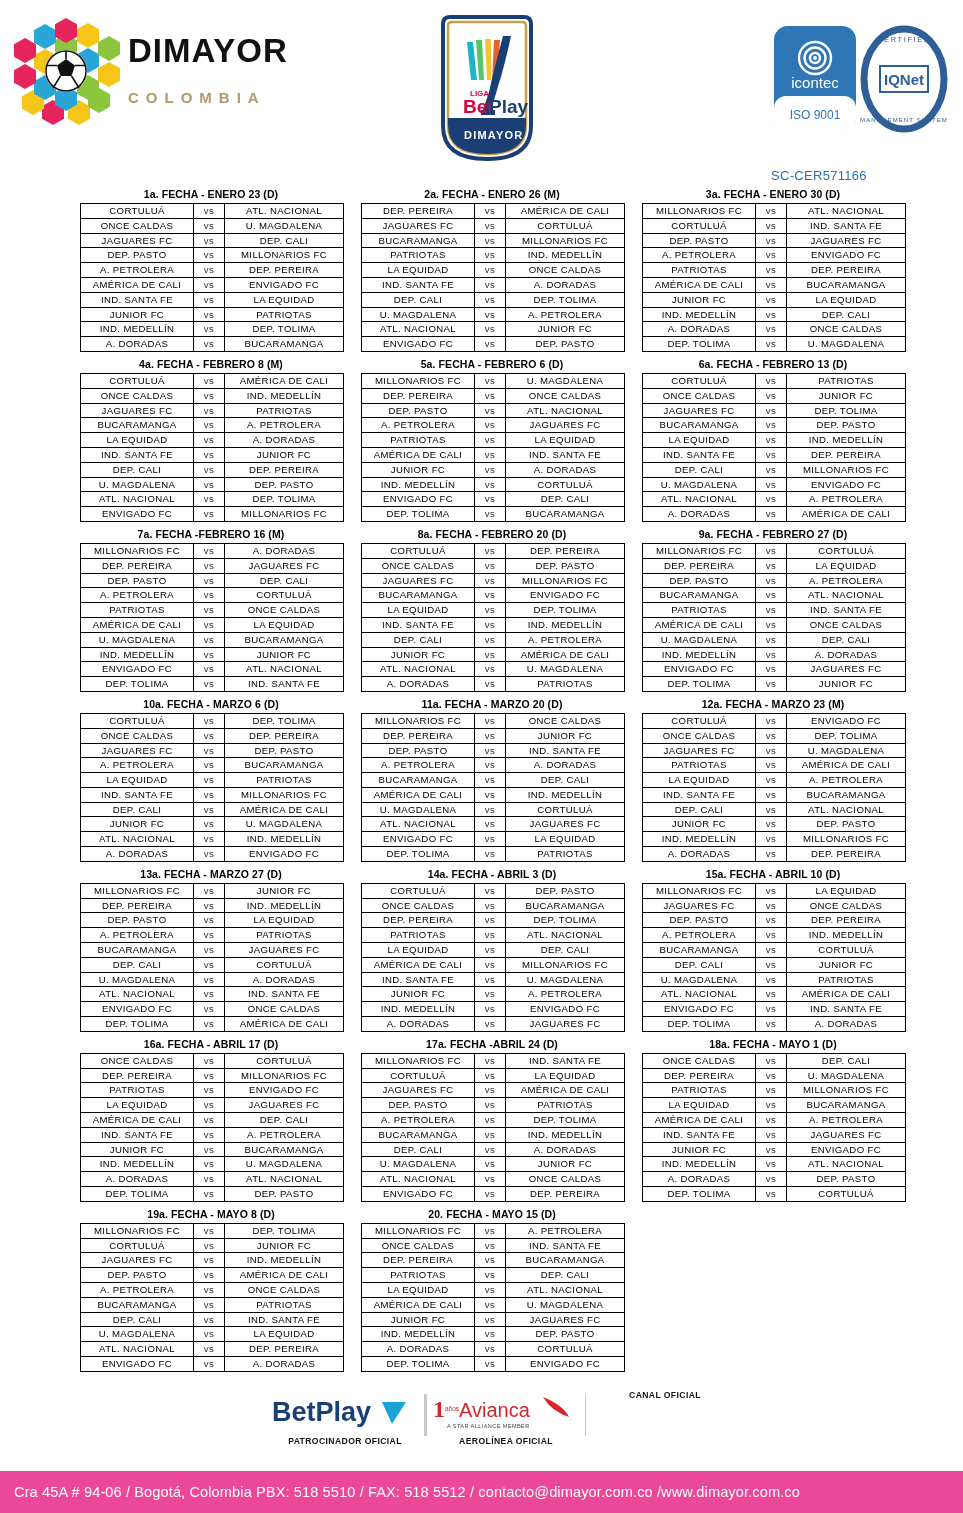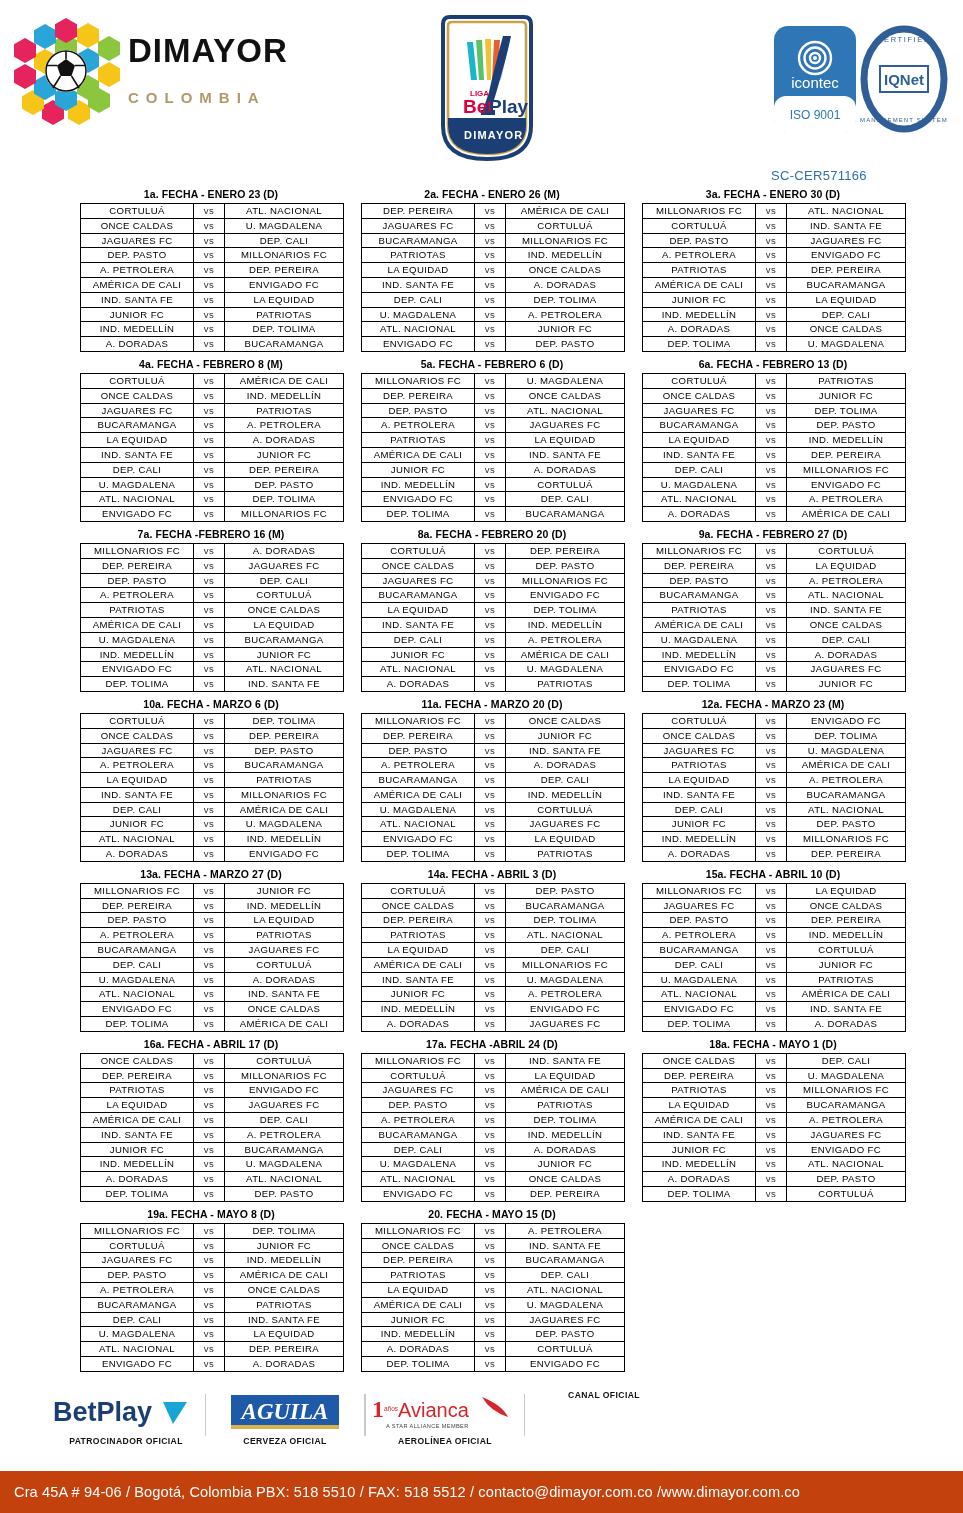--- a/index.html
+++ b/index.html
@@ -33,27 +33,27 @@
   table.fixtures{border-collapse:collapse;width:100%;table-layout:fixed;}
   table.fixtures td{border:1px solid #000;height:13.8px;line-height:13.8px;
                     font-size:9.6px;letter-spacing:.35px;text-align:center;
                     white-space:nowrap;overflow:hidden;padding:0;}
   td.home{width:112px;}
   td.vs{width:30px;font-size:8px;letter-spacing:0;color:#333;font-weight:normal;}
   td.away{width:118px;}
 
   
   .sponsors{position:absolute;left:0;top:1390px;width:963px;height:95px;}
-  .sp-row{display:flex;align-items:flex-start;gap:0px;padding-left:47px;}
+  .sp-row{display:flex;align-items:flex-start;justify-content:center;gap:0px;padding-left:47px;}
   .sp{width:158px;text-align:center;position:relative;}
   .sp .logo{height:46px;display:flex;align-items:center;justify-content:center;}
   .sp .cap{font-size:8.6px;font-weight:bold;letter-spacing:.4px;color:#111;}
   .divider{width:1px;height:42px;background:#c9c9c9;margin-top:4px;}
 
-  .addressbar{position:absolute;left:0;top:1471px;width:963px;height:42px;background:#c2410c;}
+  .addressbar{position:absolute;left:0;top:1471px;width:963px;height:42px;background:#ec4899;}
   .addressbar .txt{color:#fff;font-size:14.6px;letter-spacing:.1px;line-height:42px;padding-left:14px;white-space:nowrap;}
 </style>
 </head>
 <body>
 
 <div class="header">
 
   <div class="dimayor-logo">
     <div class="hex-cluster" id="hexCluster">
         <div class="hex" style="left: 54px; top: 82px; background: rgb(245, 197, 24);"></div>
@@ -1282,30 +1282,20 @@
         <svg width="150" height="40" viewBox="0 0 150 40">
           <text x="2" y="28" font-family="Liberation Sans, sans-serif" font-size="27" font-weight="bold" fill="#1b3f75">BetPlay</text>
           <polygon points="112,9 136,9 122,31" fill="#18a5d6"></polygon>
         </svg>
       </div>
       <div class="cap">PATROCINADOR OFICIAL</div>
     </div>
 
     <div class="divider"></div>
 
-    <div class="sp">
-      <div class="logo">
-        <svg width="120" height="44" viewBox="0 0 120 44">
-          <rect x="6" y="4" width="108" height="30" fill="#1f5aa8"></rect>
-          <text x="60" y="28" text-anchor="middle" font-family="Liberation Serif, serif" font-size="23" font-style="italic" font-weight="bold" fill="#ffffff">AGUILA</text>
-          <rect x="6" y="34" width="108" height="4" fill="#d8b24a"></rect>
-        </svg>
-      </div>
-      <div class="cap">CERVEZA OFICIAL</div>
-    </div>
 
     <div class="divider"></div>
 
 
     <div class="divider"></div>
 
     <div class="sp">
       <div class="logo">
         <svg width="150" height="44" viewBox="0 0 150 44">
           <text x="2" y="26" font-family="Liberation Serif, serif" font-size="24" font-weight="bold" fill="#d6262b">1</text>

